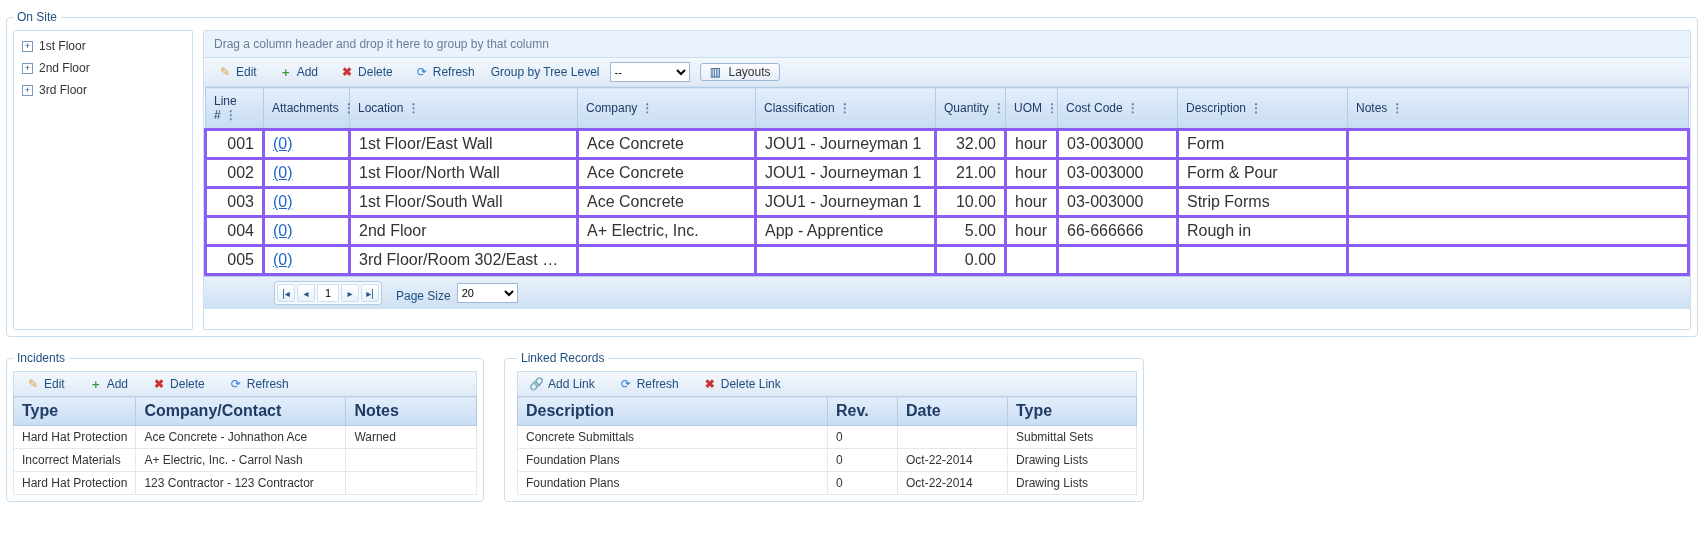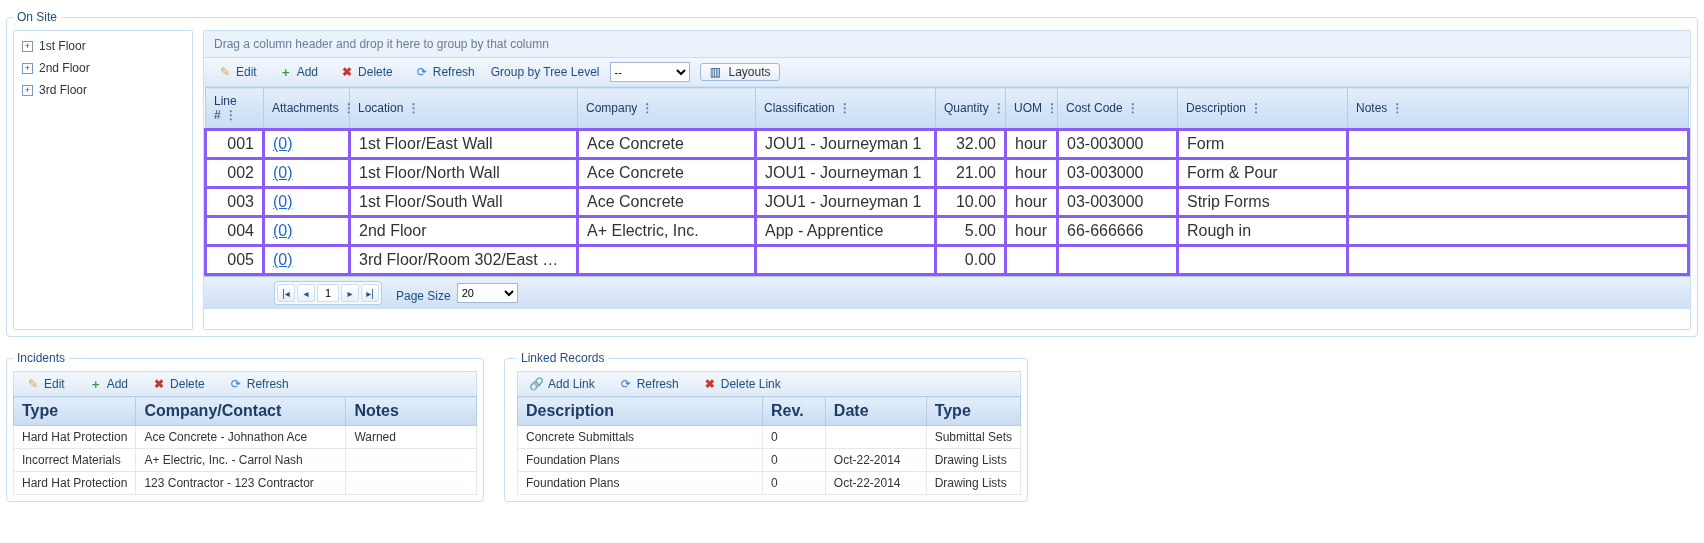--- a/index.html
+++ b/index.html
@@ -184,21 +184,21 @@
   }
   .lower {
     display: flex;
     gap: 20px;
     margin-top: 10px;
   }
   .panel {
     flex: 0 0 auto;
   }
   .panel-incidents { width: 478px; }
-  .panel-linked { width: 524px; padding-left: 12px; }
+  .panel-linked { width: 640px; padding-left: 12px; }
   .subtoolbar {
     display: flex;
     align-items: center;
     gap: 12px;
     background: linear-gradient(#f3f8fd, #dfeaf6);
     border: 1px solid #c9dff0;
     border-bottom: none;
     padding: 3px 6px;
   }
   table.subgrid {

